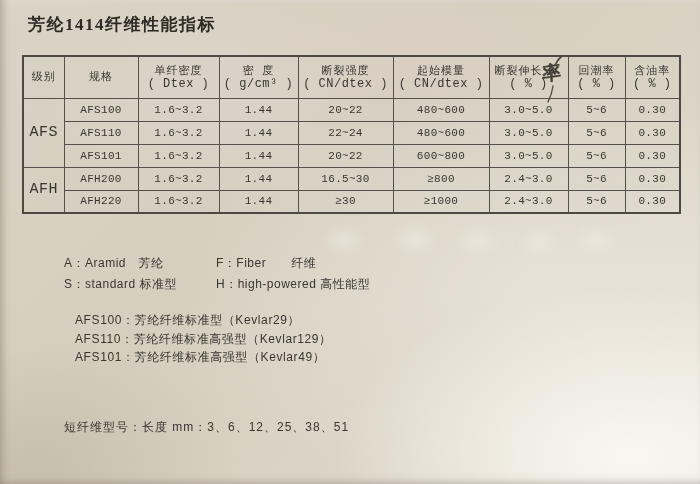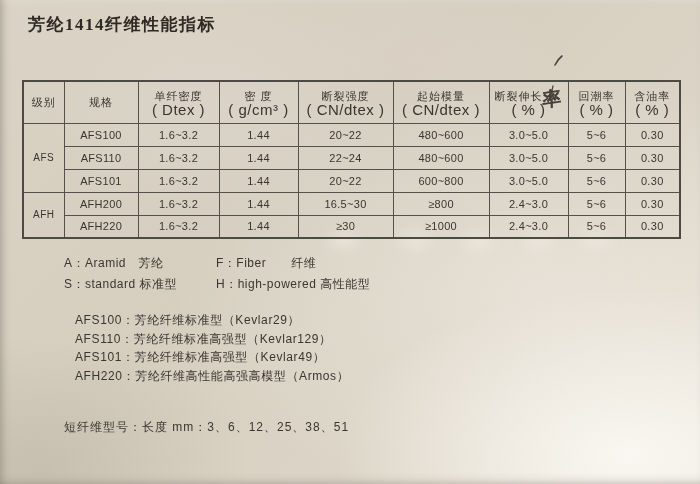--- a/index.html
+++ b/index.html
@@ -22,37 +22,37 @@
       inset 0 4px 6px -4px rgba(255,255,255,0.5);
   }
 
   .title{
     position:absolute;left:28px;top:13px;
     font-family:"Liberation Serif","DejaVu Serif",serif;
     font-weight:bold;font-size:17px;letter-spacing:1.5px;color:#2d2a24;
   }
 
   table.spec{
-    position:absolute;left:22px;top:80px;
+    position:absolute;left:22px;top:55px;
     width:657px;table-layout:fixed;
     border-collapse:collapse;
     border:2px solid #4d4943;
-    font-size:11px;color:#393630;
+    font-size:11px;color:#393630;font-family:Liberation Mono, monospace;
   }
   table.spec th,table.spec td{
     border:1px solid #55504a;
     text-align:center;vertical-align:middle;
     padding:0;font-weight:normal;
     background:rgba(213,207,192,0.18);
   }
   thead tr{height:42px;}
   tbody tr{height:23px;}
   .h-label{font-size:11px;letter-spacing:1px;line-height:14px;}
-  .h-unit{font-size:15px;letter-spacing:0.5px;line-height:13px;}
-  .grade{font-size:10px;letter-spacing:0.5px;}
+  .h-unit{font-size:12px;letter-spacing:0.5px;line-height:13px;}
+  .grade{font-size:15px;letter-spacing:0.5px;}
   .val,.spec-id{font-size:11px;letter-spacing:0.3px;}
 
   .hand-char{
     display:inline-block;
     font-size:19px;font-weight:600;color:#443f38;
     transform:rotate(-8deg) skewX(-6deg) translateY(2px);
     line-height:0;position:relative;top:3px;left:-1px;
     text-shadow:0.4px 0.4px 0 rgba(60,55,48,0.55);
   }
 
@@ -196,18 +196,17 @@
 
   <div class="legend">
     <div class="legend-row"><span class="legend-left">A：Aramid　芳纶</span><span>F：Fiber　　纤维</span></div>
     <div class="legend-row"><span class="legend-left">S：standard 标准型</span><span>H：high-powered 高性能型</span></div>
   </div>
 
   <div class="models">
     <div class="model-line">AFS100：芳纶纤维标准型（Kevlar29）</div>
     <div class="model-line">AFS110：芳纶纤维标准高强型（Kevlar129）</div>
     <div class="model-line">AFS101：芳纶纤维标准高强型（Kevlar49）</div>
-    <div class="model-line">AFH220：芳纶纤维高性能高强高模型（Armos）</div>
   </div>
 
   <div class="staple-note">短纤维型号：长度 mm：3、6、12、25、38、51</div>
 
 </div>
 
 </body></html>

